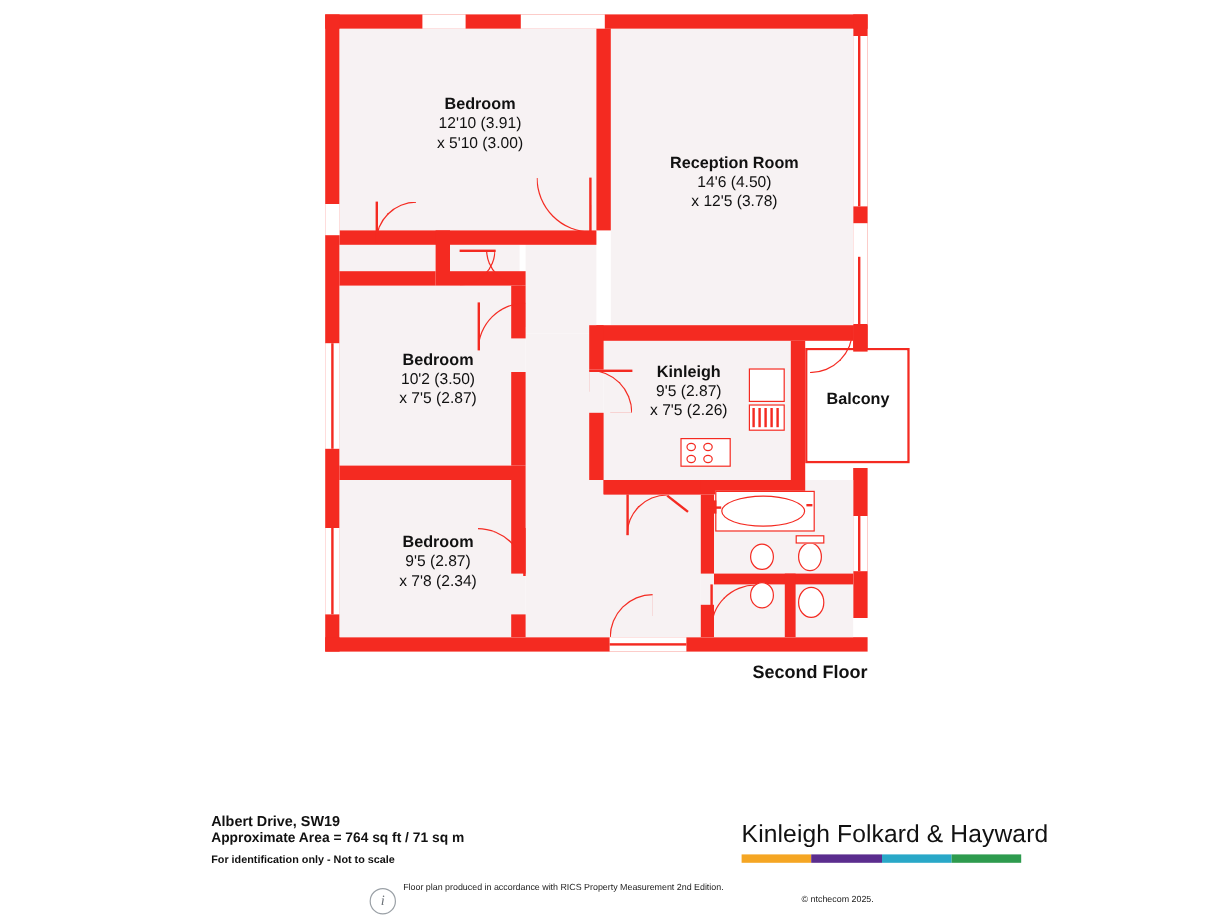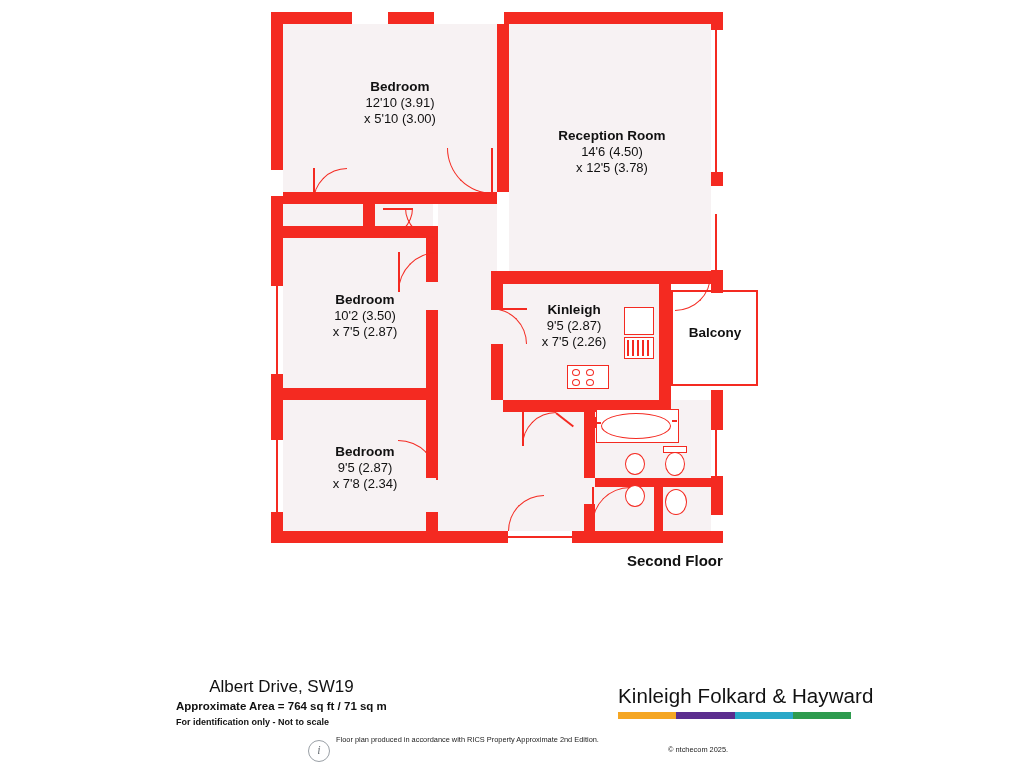--- a/index.html
+++ b/index.html
@@ -69,25 +69,24 @@
   }
 
   
   .addr-block {
     position: absolute;
     left: 176px;
     top: 676px;
     line-height: 1.35;
   }
   .addr-line1 {
-    font-weight: normal;
-    font-size: 17px;
+    font-weight: bold;
+    font-size: 12px;
     color: #111;
     display: block;
-    text-align: center;
   }
   .addr-line2 {
     font-weight: bold;
     font-size: 11.5px;
     color: #111;
     display: block;
   }
   .addr-line3 {
     font-size: 9px;
     font-weight: bold;
@@ -350,21 +349,21 @@
 
   <div class="addr-block">
     <span class="addr-line1">Albert Drive, SW19</span>
     <span class="addr-line2">Approximate Area = 764 sq ft / 71 sq m</span>
     <span class="addr-line3">For identification only - Not to scale</span>
   </div>
 
   <div class="info-icon">i</div>
 
   <div class="disclaimer">
-    <span>Floor plan produced in accordance with RICS Property Approximate 2nd Edition.</span>
+    <span>Floor plan produced in accordance with RICS Property Measurement 2nd Edition.</span>
   </div>
   <div class="disclaimer" style="left:668px; top:745px; width:120px;">© ntchecom 2025.</div>
 
   <div class="brand">Kinleigh Folkard &amp; Hayward</div>
   <div class="brand-bar">
     <i style="background:#f5a623;"></i>
     <i style="background:#5b2d8e;"></i>
     <i style="background:#29a8c8;"></i>
     <i style="background:#2e9b4e;"></i>
   </div>

